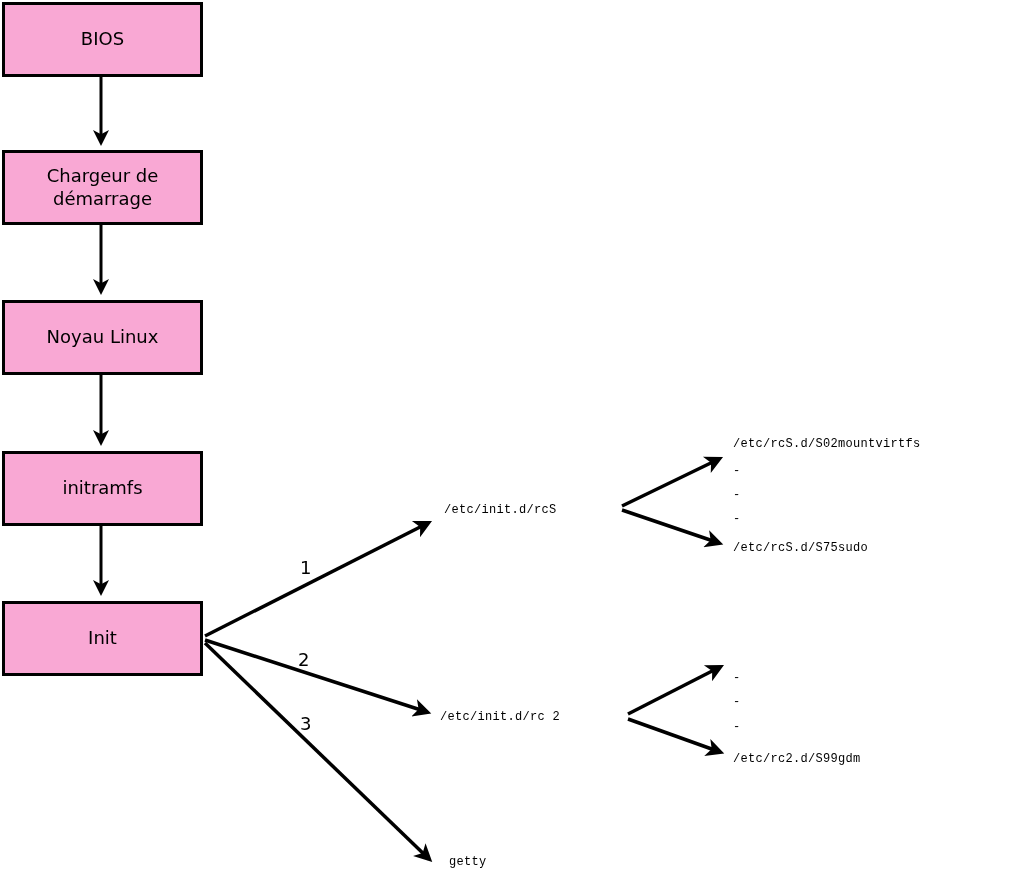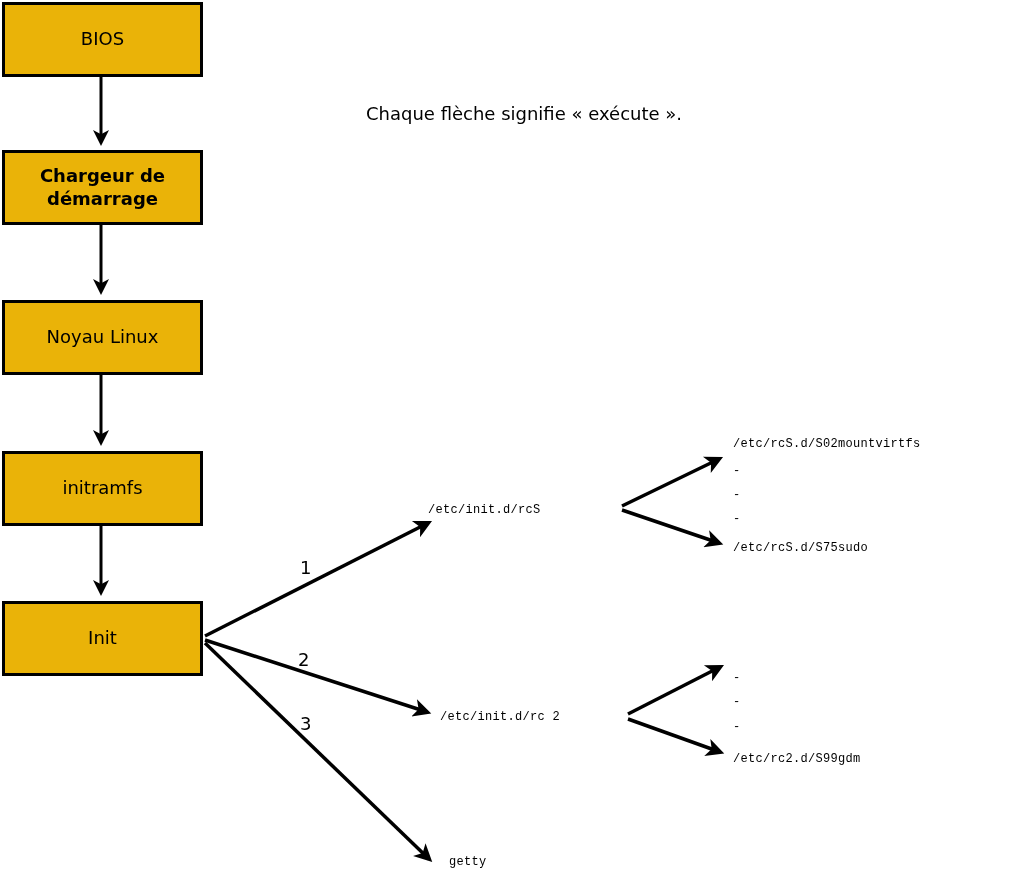--- a/index.html
+++ b/index.html
@@ -23,35 +23,35 @@
     width: 1024px;
     height: 875px;
   }
   .node {
     position: absolute;
     left: 2px;
     width: 201px;
     height: 75px;
     box-sizing: border-box;
     border: 3px solid #000000;
-    background: #eab308;
+    background: #f9a8d4;
     display: flex;
     align-items: center;
     justify-content: center;
     text-align: center;
     font-size: 18px;
     line-height: 1.25;
   }
   .node .node-label {
     display: inline-block;
     max-width: 150px;
   }
   #node-bios      { top: 2px; }
   #node-bootloader{ top: 150px; }
-  #node-bootloader .node-label { max-width: 132px; font-weight: bold; }
+  #node-bootloader .node-label { max-width: 132px; }
   #node-kernel    { top: 300px; }
   #node-initramfs { top: 451px; }
   #node-init      { top: 601px; }
 
   .branch-num {
     position: absolute;
     font-size: 18px;
     font-weight: normal;
   }
   #branch-num-1 { left: 300px; top: 557px; }
@@ -59,21 +59,21 @@
   #branch-num-3 { left: 300px; top: 713px; }
 
   .mono {
     position: absolute;
     font-family: "Liberation Mono", "DejaVu Sans Mono", monospace;
     font-size: 12px;
     line-height: 20px;
     letter-spacing: 0.3px;
     white-space: pre;
   }
-  #target-rcs  { left: 428px; top: 500px; }
+  #target-rcs  { left: 444px; top: 500px; }
   #target-rc2  { left: 440px; top: 707px; }
   #target-getty{ left: 449px; top: 852px; text-align: right; }
 
   #g1-first { left: 733px; top: 434px; }
   #g1-dash-0{ left: 733px; top: 461px; }
   #g1-dash-1{ left: 733px; top: 485px; }
   #g1-dash-2{ left: 733px; top: 509px; }
   #g1-last  { left: 733px; top: 538px; text-align: center; }
 
   #g2-first { left: 733px; top: 644px; }
@@ -113,21 +113,20 @@
     <line x1="205" y1="640" x2="427" y2="712" stroke="#000" stroke-width="3.5" marker-end="url(#head-d)"></line>
     <line x1="205" y1="643" x2="429" y2="859" stroke="#000" stroke-width="3.5" marker-end="url(#head-d)"></line>
 
     <line x1="622" y1="506" x2="719" y2="459" stroke="#000" stroke-width="3.5" marker-end="url(#head-d)"></line>
     <line x1="622" y1="510" x2="719" y2="543" stroke="#000" stroke-width="3.5" marker-end="url(#head-d)"></line>
 
     <line x1="628" y1="714" x2="720" y2="667" stroke="#000" stroke-width="3.5" marker-end="url(#head-d)"></line>
     <line x1="628" y1="719" x2="720" y2="752" stroke="#000" stroke-width="3.5" marker-end="url(#head-d)"></line>
   </svg>
 
-  <div id="diagram-title">Chaque flèche signifie « exécute ».</div>
 
   <div class="node" id="node-bios">
     <span class="node-label">BIOS</span>
   </div>
   <div class="node" id="node-bootloader">
     <span class="node-label">Chargeur de démarrage</span>
   </div>
   <div class="node" id="node-initramfs">
     <span class="node-label">initramfs</span>
   </div>

